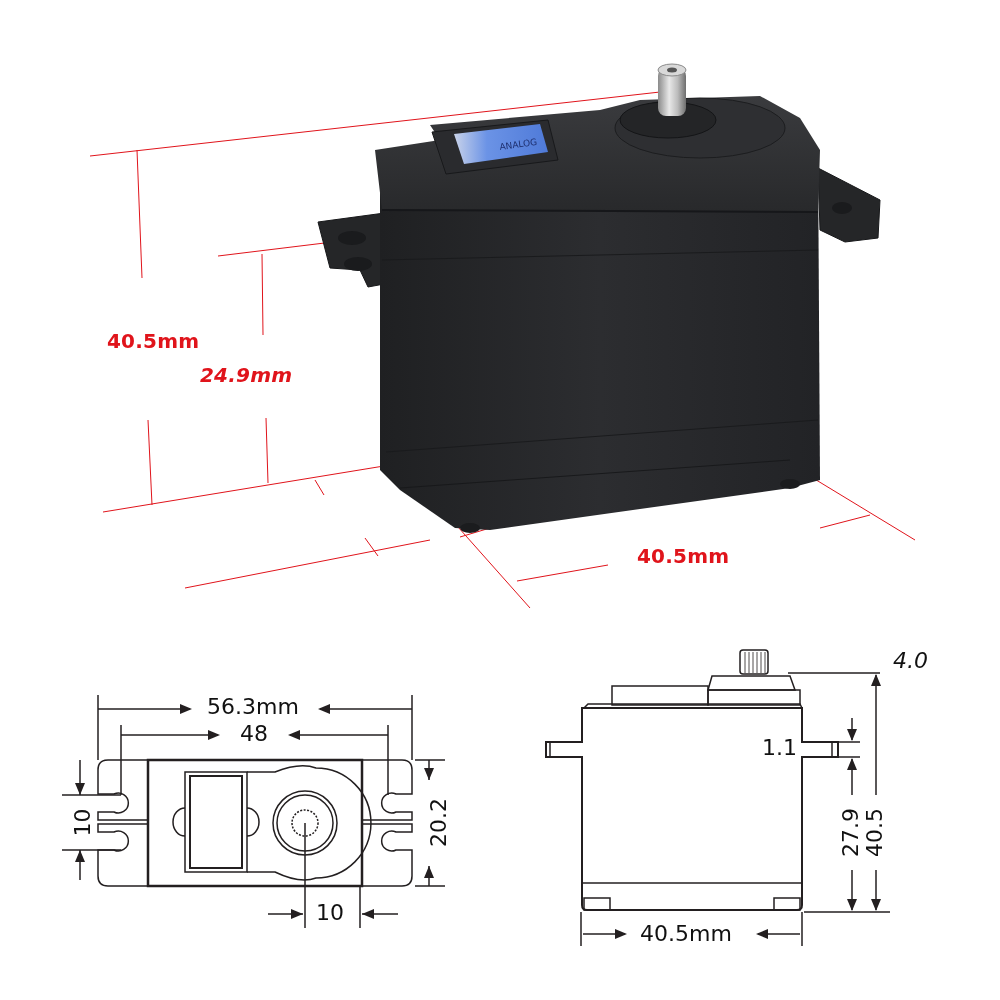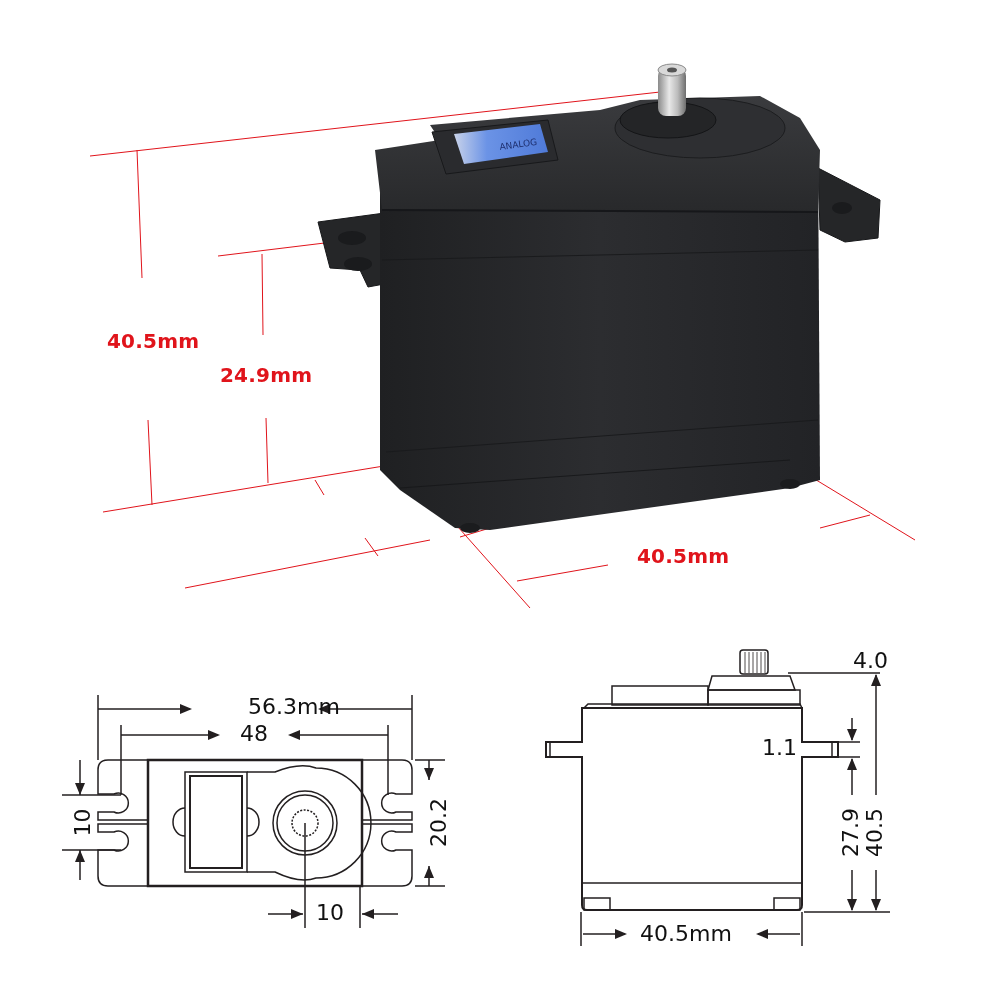--- a/index.html
+++ b/index.html
@@ -81,21 +81,21 @@
   <ellipse cx="672" cy="70" rx="5" ry="2.5" fill="#555"></ellipse>
 
   <g>
     <path d="M432 132 L548 120 L558 160 L446 174 Z" fill="#2a2b2e" stroke="#18191b"></path>
     <path d="M454 134 L540 124 L548 152 L464 164 Z" fill="url(#labelGrad)"></path>
     <text x="500" y="150" font-size="9" fill="#1e2f6e" font-family="DejaVu Sans, sans-serif" transform="rotate(-8 500 150)">ANALOG</text>
   </g>
 </svg>
 
 <div class="red-label" style="left:107px; top:329px;">40.5mm</div>
-<div class="red-label" style="left:220px; top:363px;">24.9mm</div>
+<div class="red-label" style="left:200px; top:363px;font-style:italic;">24.9mm</div>
 <div class="red-label" style="left:637px; top:544px;">40.5mm</div>
 
 <svg class="layer" viewBox="0 0 1000 1000" xmlns="http://www.w3.org/2000/svg">
   <g stroke="#231f20" fill="none" stroke-width="1.5">
 
     <path d="M108 760 L148 760 L148 886 L108 886 Q98 886 98 876 L98 850 L114 850 A10 10 0 1 0 114 832 L98 832 L98 824 L148 824 L148 820 L98 820 L98 812 L114 812 A10 10 0 1 0 114 794 L98 794 L98 770 Q98 760 108 760 Z"></path>
     <path d="M402 760 L362 760 L362 886 L402 886 Q412 886 412 876 L412 850 L396 850 A10 10 0 1 1 396 832 L412 832 L412 824 L362 824 L362 820 L412 820 L412 812 L396 812 A10 10 0 1 1 396 794 L412 794 L412 770 Q412 760 402 760 Z"></path>
 
     <rect x="148" y="760" width="214" height="126" stroke-width="2.5"></rect>
 
@@ -137,21 +137,21 @@
     <polygon points="288,735 300,730 300,740"></polygon>
     <polygon points="80,795 75,783 85,783"></polygon>
     <polygon points="80,850 75,862 85,862"></polygon>
     <polygon points="429,780 424,768 434,768"></polygon>
     <polygon points="429,866 424,878 434,878"></polygon>
     <polygon points="303,914 291,909 291,919"></polygon>
     <polygon points="362,914 374,909 374,919"></polygon>
   </g>
 </svg>
 
-<div class="blk-label" style="left:207px; top:694px;margin-left:41px;">56.3mm</div>
+<div class="blk-label" style="left:207px; top:694px;">56.3mm</div>
 <div class="blk-label" style="left:240px; top:721px;text-align:right;">48</div>
 <div class="blk-label rot" style="left:68px; top:810px;">10</div>
 <div class="blk-label rot" style="left:414px; top:810px;">20.2</div>
 <div class="blk-label" style="left:316px; top:900px;">10</div>
 
 <svg class="layer" viewBox="0 0 1000 1000" xmlns="http://www.w3.org/2000/svg">
   <g stroke="#231f20" fill="none" stroke-width="1.5">
 
     <rect x="740" y="650" width="28" height="24" rx="3"></rect>
     <g stroke-width="0.8">
@@ -195,17 +195,17 @@
     <polygon points="852,741 847,729 857,729"></polygon>
     <polygon points="852,758 847,770 857,770"></polygon>
     <polygon points="876,674 871,686 881,686"></polygon>
     <polygon points="852,911 847,899 857,899"></polygon>
     <polygon points="876,911 871,899 881,899"></polygon>
     <polygon points="627,934 615,929 615,939"></polygon>
     <polygon points="756,934 768,929 768,939"></polygon>
   </g>
 </svg>
 
-<div class="blk-label" style="left:853px; top:648px;">4.0</div>
+<div class="blk-label" style="left:893px; top:648px;font-style:italic;">4.0</div>
 <div class="blk-label" style="left:762px; top:735px;">1.1</div>
 <div class="blk-label rot" style="left:826px; top:820px;">27.9</div>
 <div class="blk-label rot" style="left:850px; top:820px;">40.5</div>
 <div class="blk-label" style="left:640px; top:921px;">40.5mm</div>
 
 </body></html>

